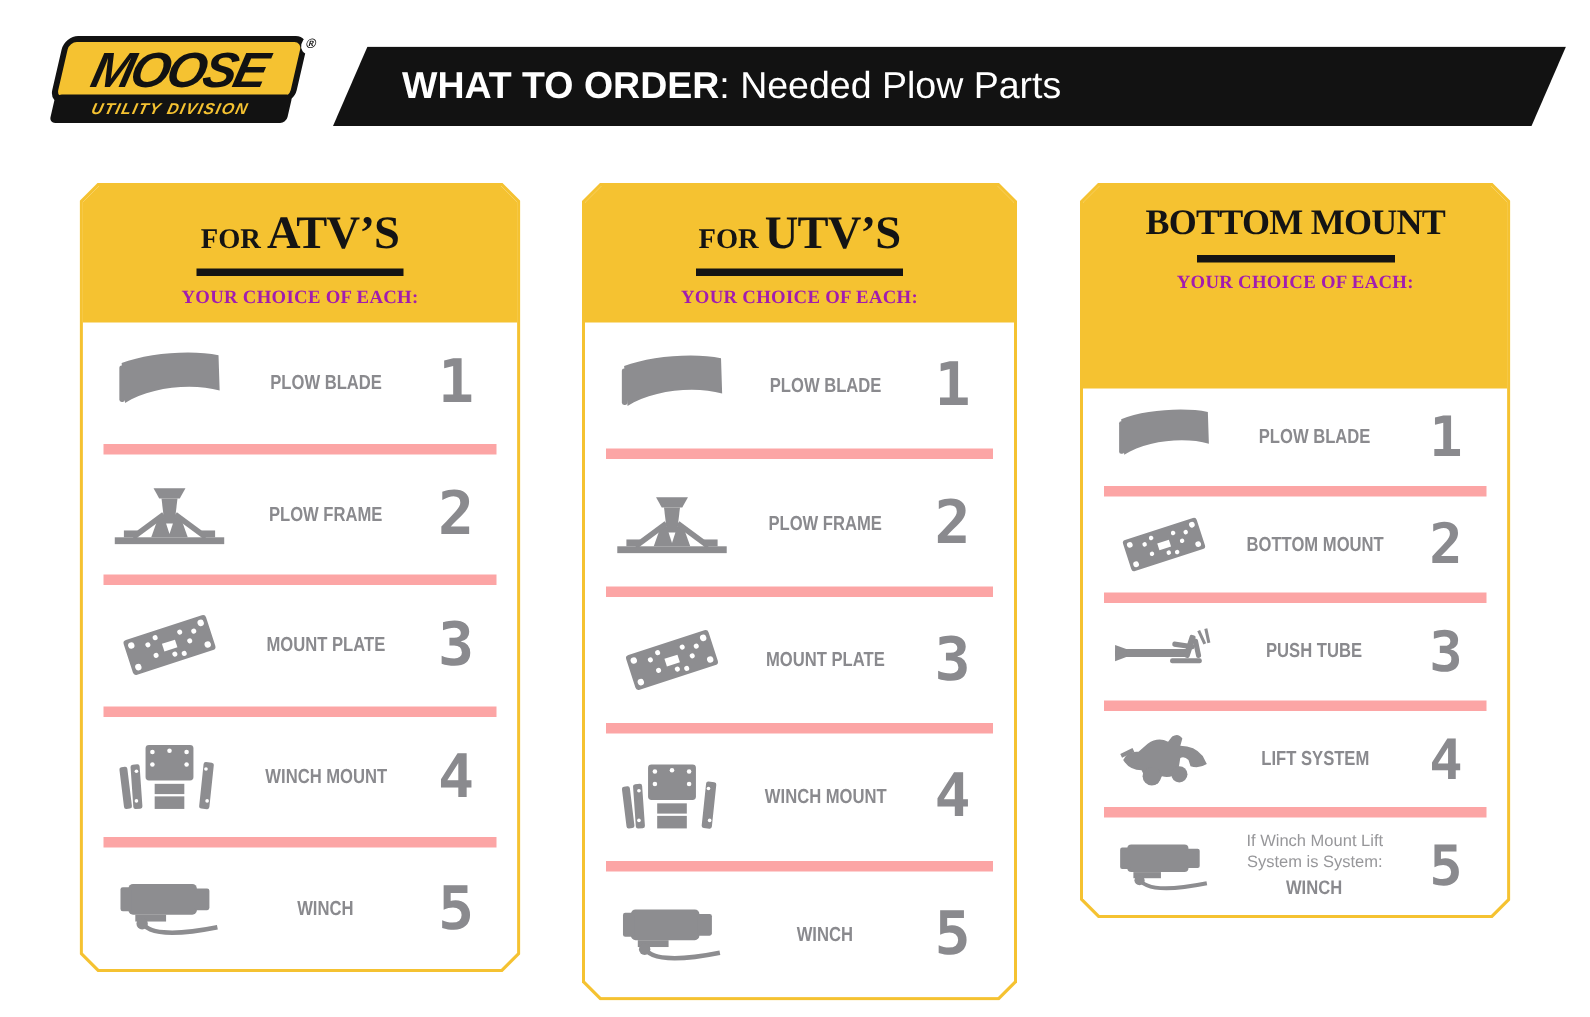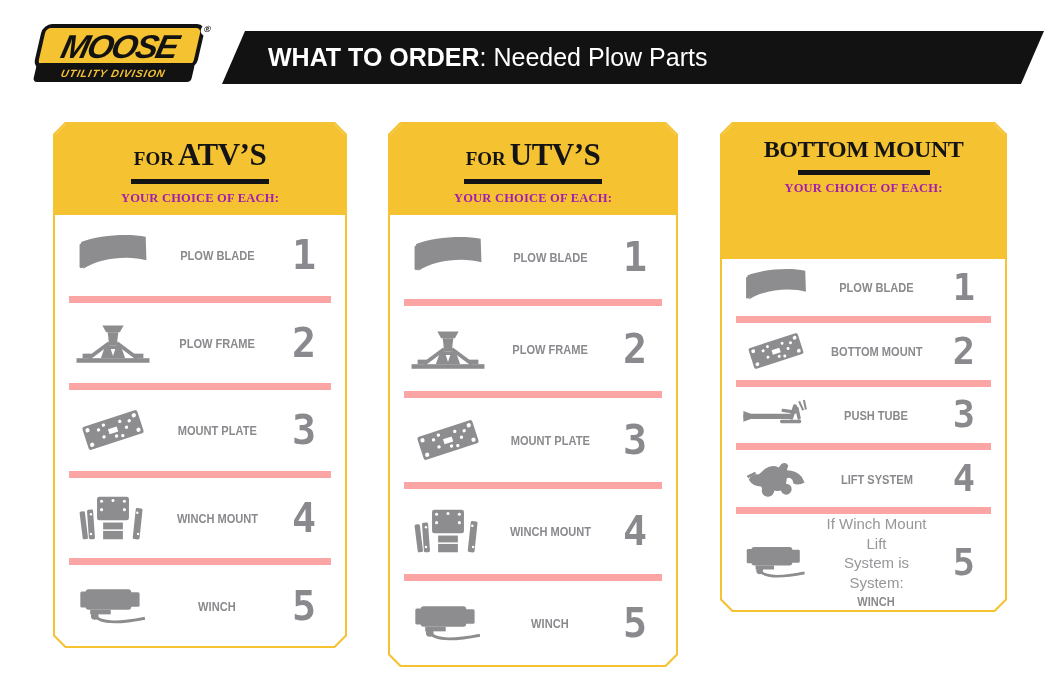--- a/index.html
+++ b/index.html
@@ -64,21 +64,21 @@
   .card3 .cell-icon { width:80px; }
   .cell-label { flex:1; text-align:center; }
   .cell-label .lbl { display:inline-block; font-size:13.5px; font-weight:bold;
     color:#8A8A8E; letter-spacing:0; transform:scaleX(0.82); white-space:nowrap; }
   .cell-num { flex:none; width:54px; text-align:center;
     font-family:"DejaVu Sans Mono", monospace; font-weight:bold; font-size:40px;
     color:#8A8A8E; line-height:1; }
   .card3 .cell-num { font-size:37px; }
   .ic { width:76px; height:52px; fill:#8D8D90; }
   .card3 .ic { width:68px; height:48px; }
-  .note { font-size:15px; color:#97979A; line-height:1.3; }
+  .note { font-size:11px; color:#97979A; line-height:1.3; }
   .note-lbl { display:inline-block; font-size:13px; font-weight:bold; color:#8A8A8E;
     transform:scaleX(0.85); margin-top:2px; }
   .hidden-defs { position:absolute; width:0; height:0; overflow:hidden; }
 </style>
 </head>
 <body>
 
 <svg class="hidden-defs" xmlns="http://www.w3.org/2000/svg" aria-hidden="true">
   <defs>
     <symbol id="sym-plow-blade" viewBox="0 0 100 66">

